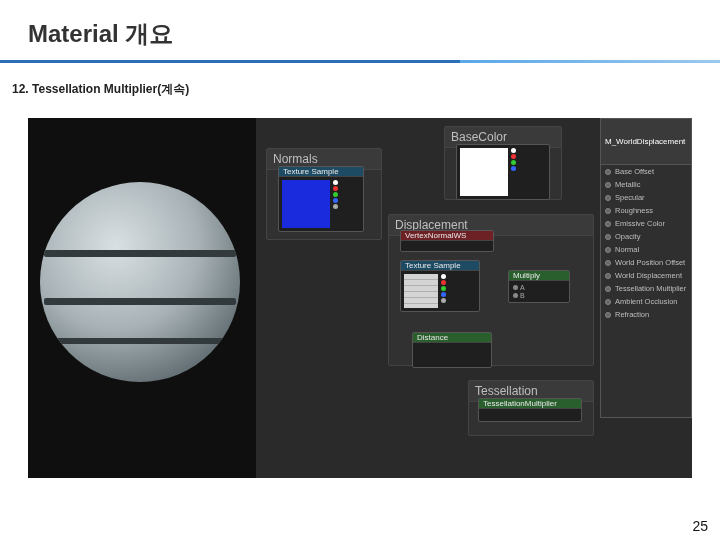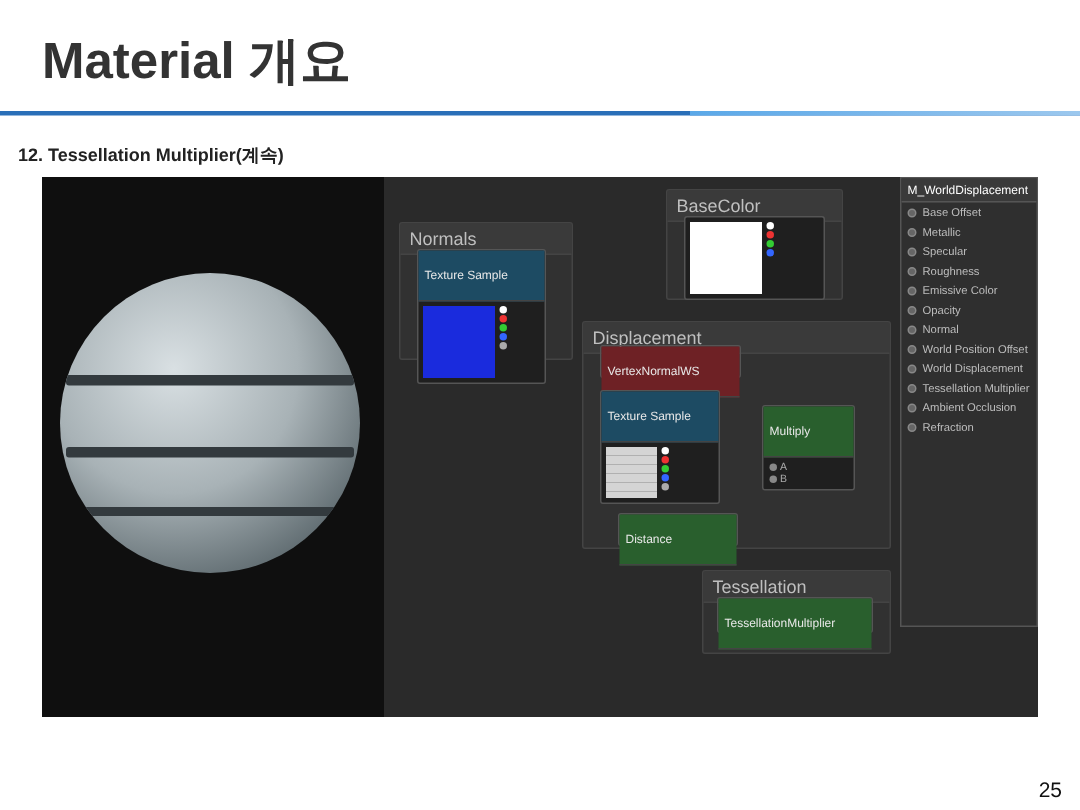--- a/index.html
+++ b/index.html
@@ -1,57 +1,57 @@
 <!DOCTYPE html>
 <html><head>
 <meta charset="utf-8">
 <style>
   * { margin: 0; padding: 0; box-sizing: border-box; }
   body { width: 720px; height: 540px; background: #fff; font-family: Arial, sans-serif; position: relative; overflow: hidden; }
-  .slide-title { font-size: 34px; font-weight: bold; color: #333; padding: 18px 0 10px 28px; border-bottom: 3px solid #2a6fb8; position: relative; }
+  .slide-title { font-size: 24px; font-weight: bold; color: #333; padding: 18px 0 10px 28px; border-bottom: 3px solid #2a6fb8; position: relative; }
   .title-accent { position: absolute; right: 0; bottom: -3px; width: 260px; height: 3px; background: linear-gradient(90deg, #5aa8e8, #9cc8ee); }
   .subtitle { font-size: 12px; font-weight: bold; color: #222; padding: 18px 0 12px 12px; }
   .editor { position: absolute; left: 28px; top: 118px; width: 664px; height: 360px; background: #141414; }
   .preview3d { position: absolute; left: 0; top: 0; width: 228px; height: 360px; background: #0f0f0f; }
   .sphere { position: absolute; left: 12px; top: 64px; width: 200px; height: 200px; border-radius: 50%; background: radial-gradient(circle at 38% 32%, #d9e0e3 0%, #a8b2b6 45%, #5f6b70 80%, #2f3538 100%); overflow: hidden; }
   .crack { position: absolute; background: #333a3e; border-radius: 2px; }
   .c1 { width: 96%; height: 7px; top: 34%; left: 2%; }
   .c2 { width: 96%; height: 7px; top: 58%; left: 2%; }
   .c3 { width: 96%; height: 6px; top: 78%; left: 2%; }
   .graph { position: absolute; left: 228px; top: 0; width: 436px; height: 360px; background: #2a2a2a; }
   .group { position: absolute; border: 1px solid #444; border-radius: 2px; background: rgba(64,64,64,.35); }
   .grp-label { font-size: 12px; color: #bfbfbf; padding: 3px 6px; background: #3a3a3a; border-bottom: 1px solid #444; }
   .grp-normals { left: 10px; top: 30px; width: 116px; height: 92px; }
   .grp-basecolor { left: 188px; top: 8px; width: 118px; height: 74px; }
   .grp-displacement { left: 132px; top: 96px; width: 206px; height: 152px; }
   .grp-tess { left: 212px; top: 262px; width: 126px; height: 56px; }
   .node { position: absolute; background: #1f1f1f; border: 1px solid #555; border-radius: 2px; font-size: 8px; }
-  .node-hdr { color: #e8e8e8; padding: 12px 4px; font-size: 8px; border-bottom: 1px solid #444; display: flex; align-items: center; gap: 3px; }
+  .node-hdr { color: #e8e8e8; padding: 0 4px; font-size: 8px; border-bottom: 1px solid #444; display: flex; align-items: center; gap: 3px; }
   .node-hdr.blue { background: #1d4b63; }
   .node-hdr.red  { background: #6e2125; }
   .node-hdr.green{ background: #295f2d; }
   .node-body { padding: 3px; display: flex; gap: 3px; }
   .thumb { width: 34px; height: 34px; background: #fff; }
   .thumb.blue { background: linear-gradient(#1a2bdd,#1a2bdd); }
   .thumb.brick { background: repeating-linear-gradient(#d4d4d4 0 5px,#b0b0b0 5px 6px), repeating-linear-gradient(90deg,#d4d4d4 0 10px,#b0b0b0 10px 11px); }
   .ports { display: flex; flex-direction: column; gap: 1px; font-size: 7px; color: #aaa; }
   .port { display: flex; align-items: center; gap: 2px; }
   .pin { width: 5px; height: 5px; border-radius: 50%; background: #888; }
   .pin.w { background: #fff; } .pin.r { background: #e33; } .pin.g { background: #3c3; } .pin.b { background: #36f; } .pin.a { background: #aaa; }
   .n-tex1 { left: 22px; top: 48px; width: 86px; }
   .n-tex1 .thumb, .n-basecolor .thumb { width: 48px; height: 48px; }
   .n-basecolor { left: 200px; top: 26px; width: 94px; }
   .n-vnormal { left: 144px; top: 112px; width: 94px; height: 22px; }
   .n-tex2 { left: 144px; top: 142px; width: 80px; }
   .n-mult { left: 252px; top: 152px; width: 62px; }
-  .n-dist { left: 156px; top: 224px; width: 80px; height: 22px; }
+  .n-dist { left: 156px; top: 214px; width: 80px; height: 36px; }
   .n-tessmul { left: 222px; top: 280px; width: 104px; height: 24px; }
   .n-outmult { left: 348px; top: 82px; width: 58px; }
   .panel-out { position: absolute; right: 0; top: 0; width: 92px; height: 300px; background: #2f2f2f; border: 1px solid #555; }
-  .out-hdr { font-size: 8px; color: #fff; padding: 3px 4px; background: #3a3a3a; border-bottom: 1px solid #555; }
+  .out-hdr { font-size: 8px; color: #fff; padding: 18px 4px; background: #3a3a3a; border-bottom: 1px solid #555; }
   .out-row { display: flex; align-items: center; gap: 4px; font-size: 7.5px; color: #bdbdbd; padding: 2px 4px; }
   .out-pin { width: 6px; height: 6px; border-radius: 50%; background: #666; border: 1px solid #888; }
   .source-line { position: absolute; left: 42%; bottom: 6px; transform: translateX(-50%); font-size: 12px; font-weight: bold; color: #8df; text-shadow: 0 0 2px #000; letter-spacing: 1px; }
   .page-num { position: absolute; right: 12px; bottom: 6px; font-size: 14px; color: #111; }
 </style>
 </head>
 <body>
 
 <div class="slide-title">
   <span>Material 개요</span>

